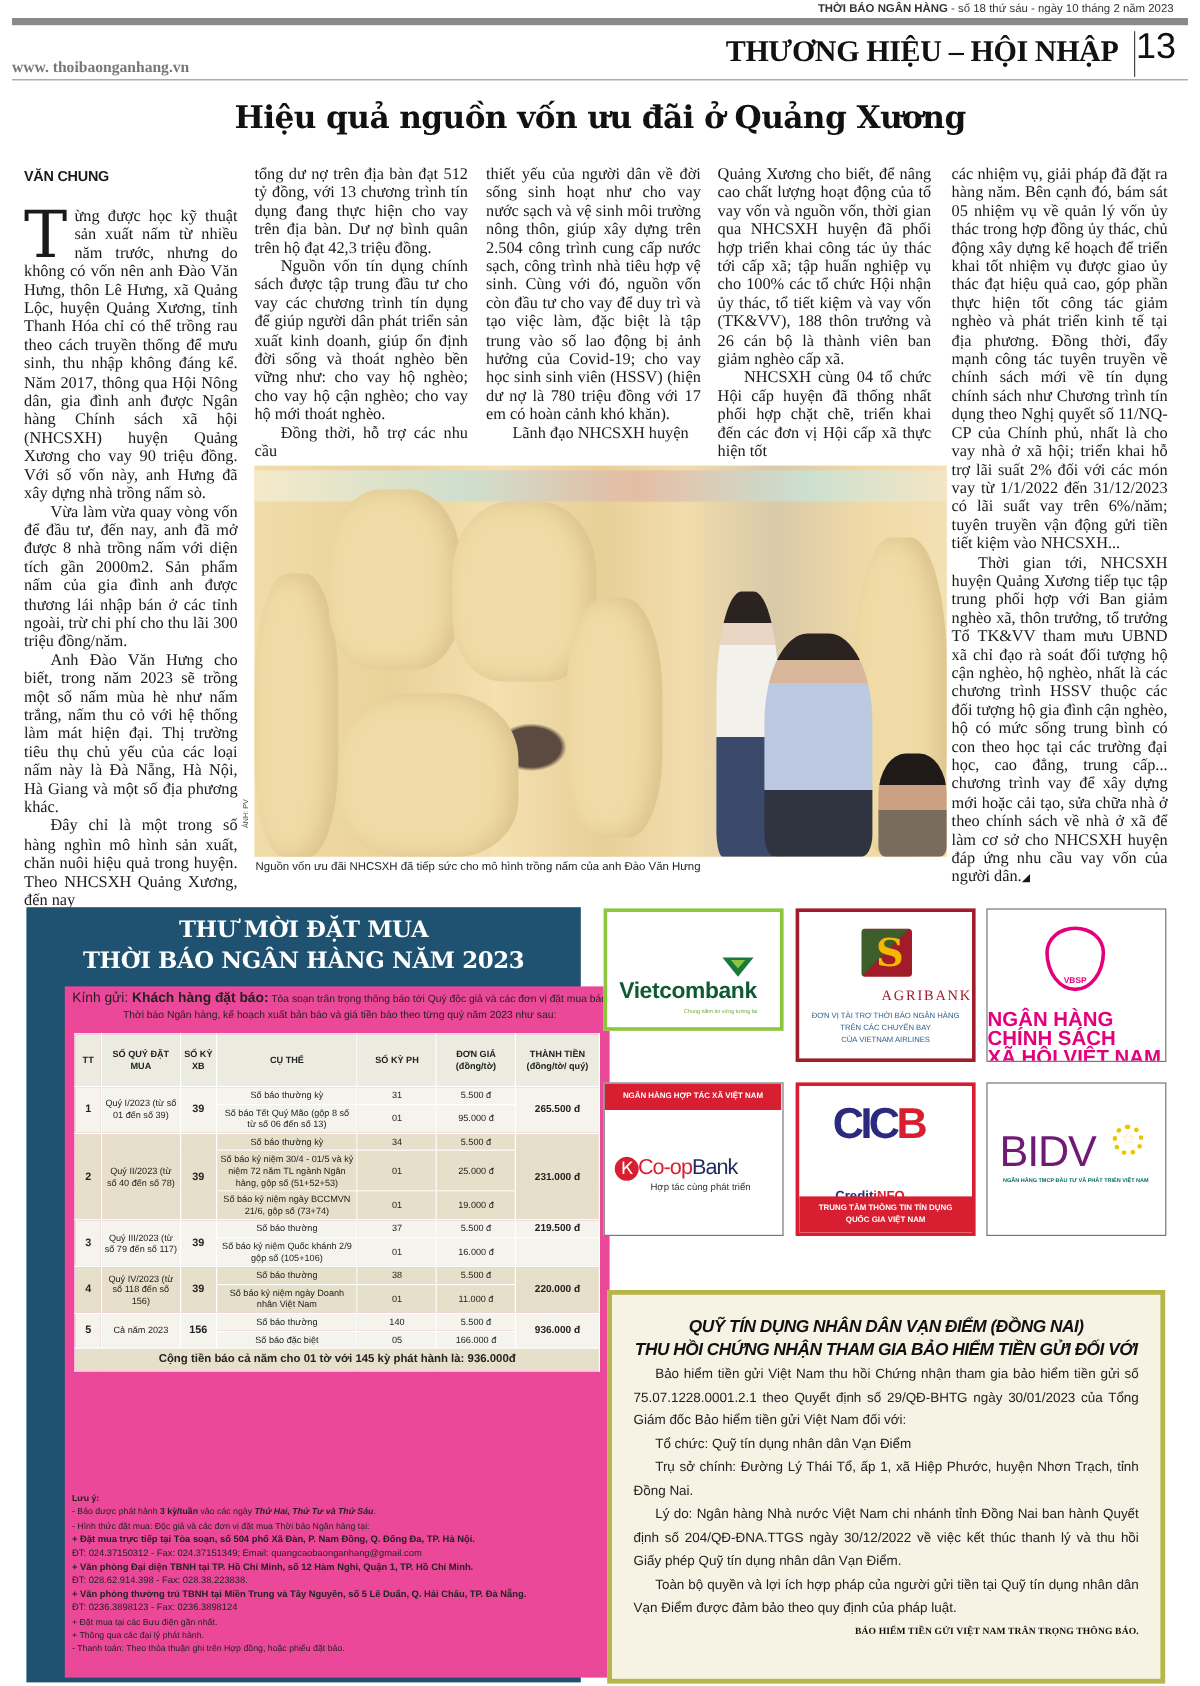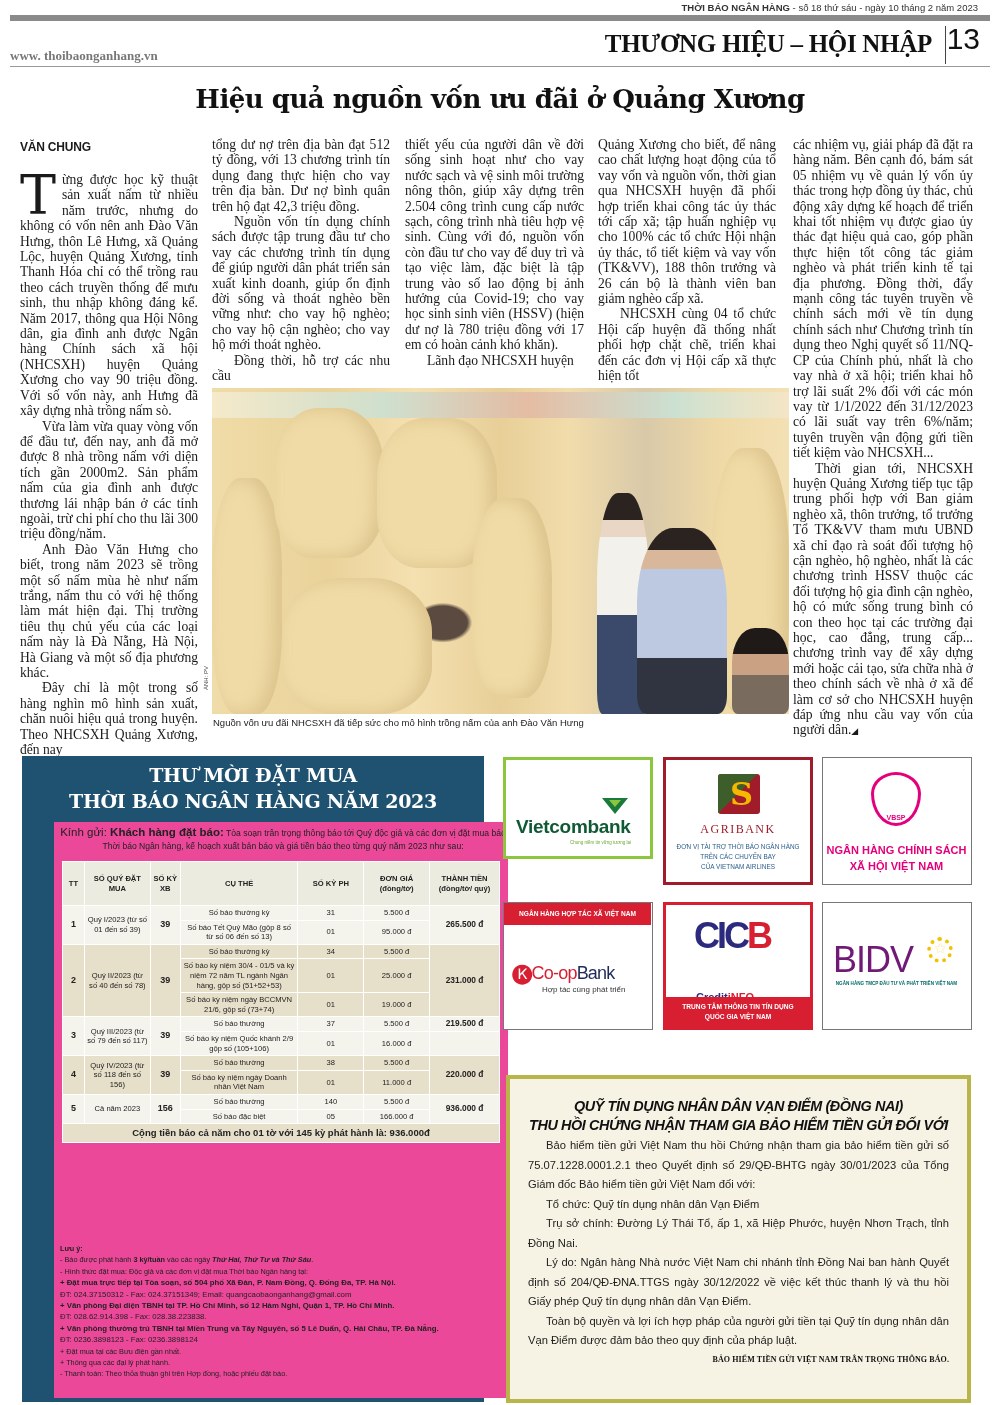--- a/index.html
+++ b/index.html
@@ -67,26 +67,26 @@
   .logo-bidv { left: 822px; top: 902px; width: 150px; height: 128px; border: 1.5px solid #777; }
 
   .vcb-mark { position: absolute; left: 96px; top: 38px; width: 0; height: 0; border-left: 13px solid transparent; border-right: 13px solid transparent; border-top: 16px solid #1a7a3c; }
   .vcb-mark:after { content: ""; position: absolute; left: -6px; top: -14px; width: 0; height: 0; border-left: 6px solid transparent; border-right: 6px solid transparent; border-top: 7px solid #8cc63f; }
   .vcb-name { position: absolute; left: 10px; top: 56px; font-family: "Liberation Sans", sans-serif; font-weight: 700; font-size: 19px; color: #0f5a34; letter-spacing: -0.3px; }
   .vcb-tag { position: absolute; left: 64px; top: 80px; font-family: "Liberation Sans", sans-serif; font-size: 4.5px; color: #6aa830; }
 
   .agri-mark { position: absolute; left: 52px; top: 14px; width: 42px; height: 40px; background: #a11c2a; border-radius: 3px; overflow: hidden; }
   .agri-mark:before { content: ""; position: absolute; left: 0; top: 0; width: 42px; height: 40px; background: linear-gradient(135deg, #3d5d2a 0 48%, transparent 48%); }
   .agri-mark:after { content: "S"; position: absolute; left: 12px; top: 1px; font-family: "DejaVu Serif", serif; font-size: 32px; color: #f5b800; font-weight: 700; }
-  .agri-name { position: absolute; left: 0; width: 144px; top: 62px; text-align: center; font-family: "Liberation Serif", serif; font-size: 12px; letter-spacing: 1.5px; color: #a11c2a; }
+  .agri-name { position: absolute; left: 0; width: 144px; top: 62px; text-align: right; font-family: "Liberation Serif", serif; font-size: 12px; letter-spacing: 1.5px; color: #a11c2a; }
   .agri-note { position: absolute; left: 0; width: 144px; top: 82px; text-align: center; font-family: "Liberation Sans", sans-serif; font-size: 6.4px; line-height: 10px; color: #2a5d8a; }
 
   .vbsp-mark { position: absolute; left: 48px; top: 14px; width: 50px; height: 54px; border: 3px solid #e4007c; border-radius: 50% 50% 50% 50% / 40% 40% 60% 60%; }
   .vbsp-mark span { position: absolute; left: 0; bottom: 2px; width: 44px; text-align: center; font-family: "Liberation Sans", sans-serif; font-weight: 700; font-size: 7px; color: #e4007c; }
-  .vbsp-name { position: absolute; left: 0; width: 147px; top: 84px; text-align: center; font-family: "Liberation Sans", sans-serif; font-weight: 700; font-size: 11px; line-height: 16px; color: #e4007c; }
+  .vbsp-name { position: absolute; left: 0; width: 147px; top: 84px; font-family: "Liberation Sans", sans-serif; font-weight: 700; font-size: 17px; line-height: 16px; color: #e4007c; }
 
   .coop-band { position: absolute; left: 0; top: 0; width: 147px; height: 22px; background: #d71f31; color: #fff; font-family: "Liberation Sans", sans-serif; font-weight: 700; font-size: 6.6px; line-height: 22px; text-align: center; }
   .coop-name { position: absolute; left: 8px; top: 58px; font-family: "Liberation Sans", sans-serif; font-size: 18px; color: #d71f31; letter-spacing: -0.8px; }
   .coop-name .blk { color: #1f2a5a; }
   .coop-tag { position: absolute; left: 38px; top: 82px; font-family: "Liberation Sans", sans-serif; font-size: 8px; color: #333; }
 
   .cic-logo { position: absolute; left: 28px; top: 10px; font-family: "Liberation Sans", sans-serif; font-weight: 700; font-size: 36px; letter-spacing: -3px; }
   .cic-logo .c1 { color: #2b2a7f; }
   .cic-logo .c2 { color: #d71f31; }
   .cic-sub { position: absolute; left: 30px; top: 58px; font-family: "Liberation Sans", sans-serif; font-weight: 700; font-size: 11px; color: #2b2a7f; margin-top: 28px; }

